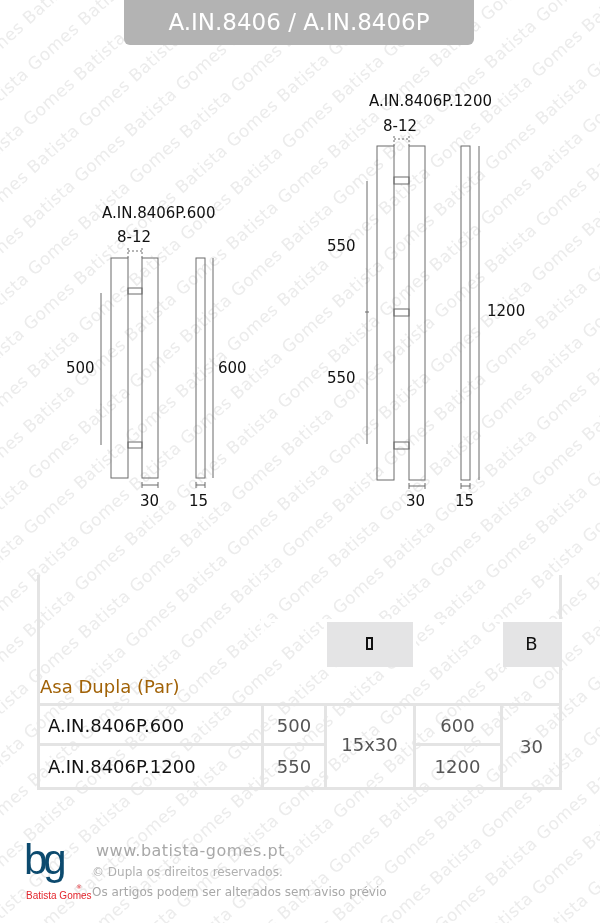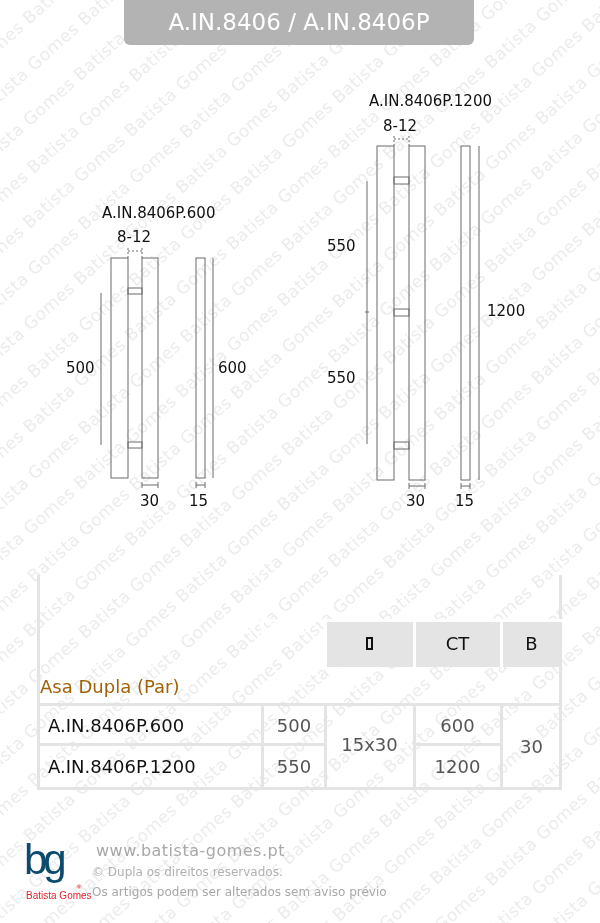--- a/index.html
+++ b/index.html
@@ -163,21 +163,20 @@
 <div class="lbl" style="left:327px;top:369px;">550</div>
 <div class="lbl" style="left:487px;top:302px;">1200</div>
 <div class="lbl" style="left:406px;top:492px;">30</div>
 <div class="lbl" style="left:455px;top:492px;">15</div>
 
 <div class="table">
 
   <div class="cell hdr" style="left:285px;top:45px;width:89px;height:47px;">
     <span class="profile-icon"></span>
   </div>
-  <div class="cell hdr" style="left:374px;top:45px;width:87px;height:47px;">CT</div>
   <div class="cell hdr" style="left:461px;top:45px;width:61px;height:47px;">B</div>
 
   <div class="vline w" style="left:221px;top:0;height:92px;"></div>
   <div class="hline w" style="left:223px;top:44px;width:299px;"></div>
   <div class="vline w" style="left:284px;top:45px;height:47px;"></div>
   <div class="vline w" style="left:373px;top:45px;height:47px;"></div>
   <div class="vline w" style="left:460px;top:45px;height:47px;"></div>
 
   <div class="cell body-cell" style="left:0;top:92px;width:300px;height:38px;justify-content:flex-start;color:#a16207;">Asa Dupla (Par)</div>
   <div class="hline" style="left:0;top:128px;width:522px;"></div>

